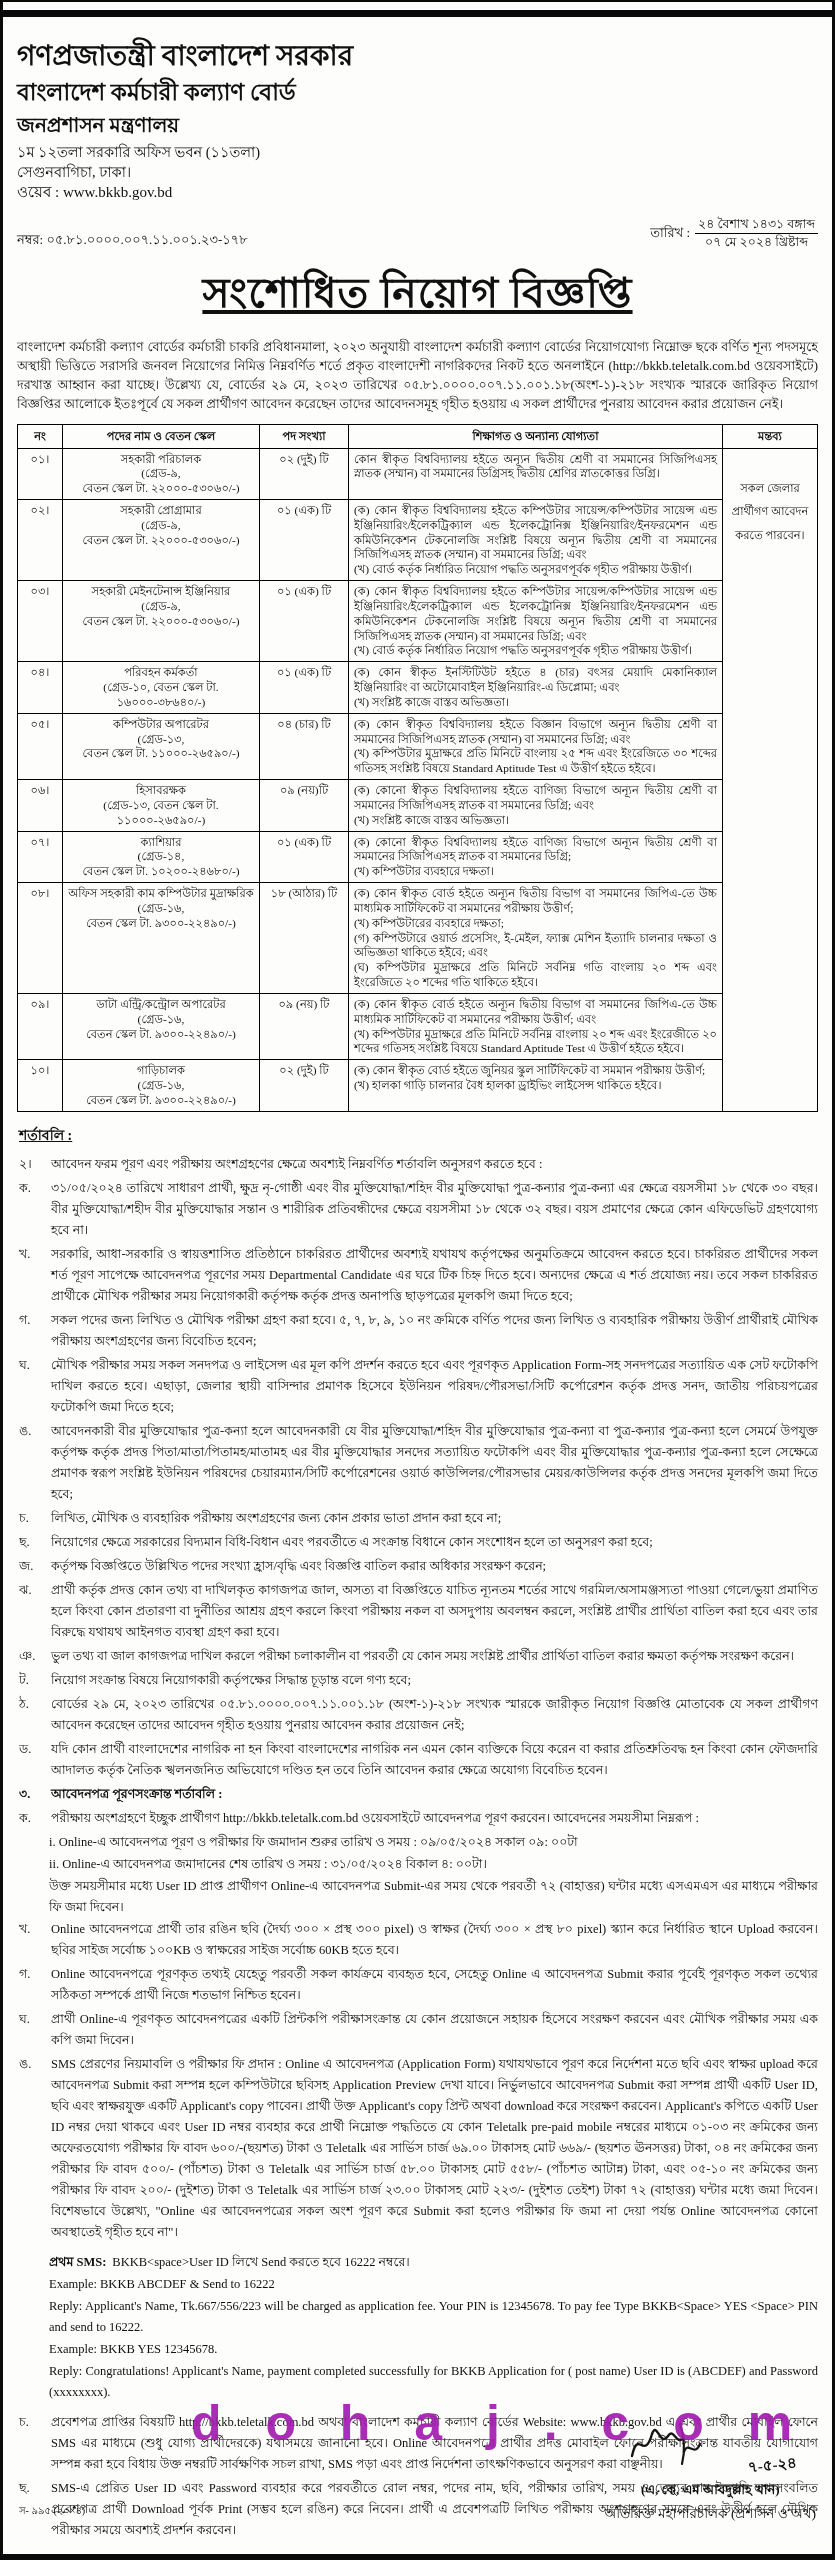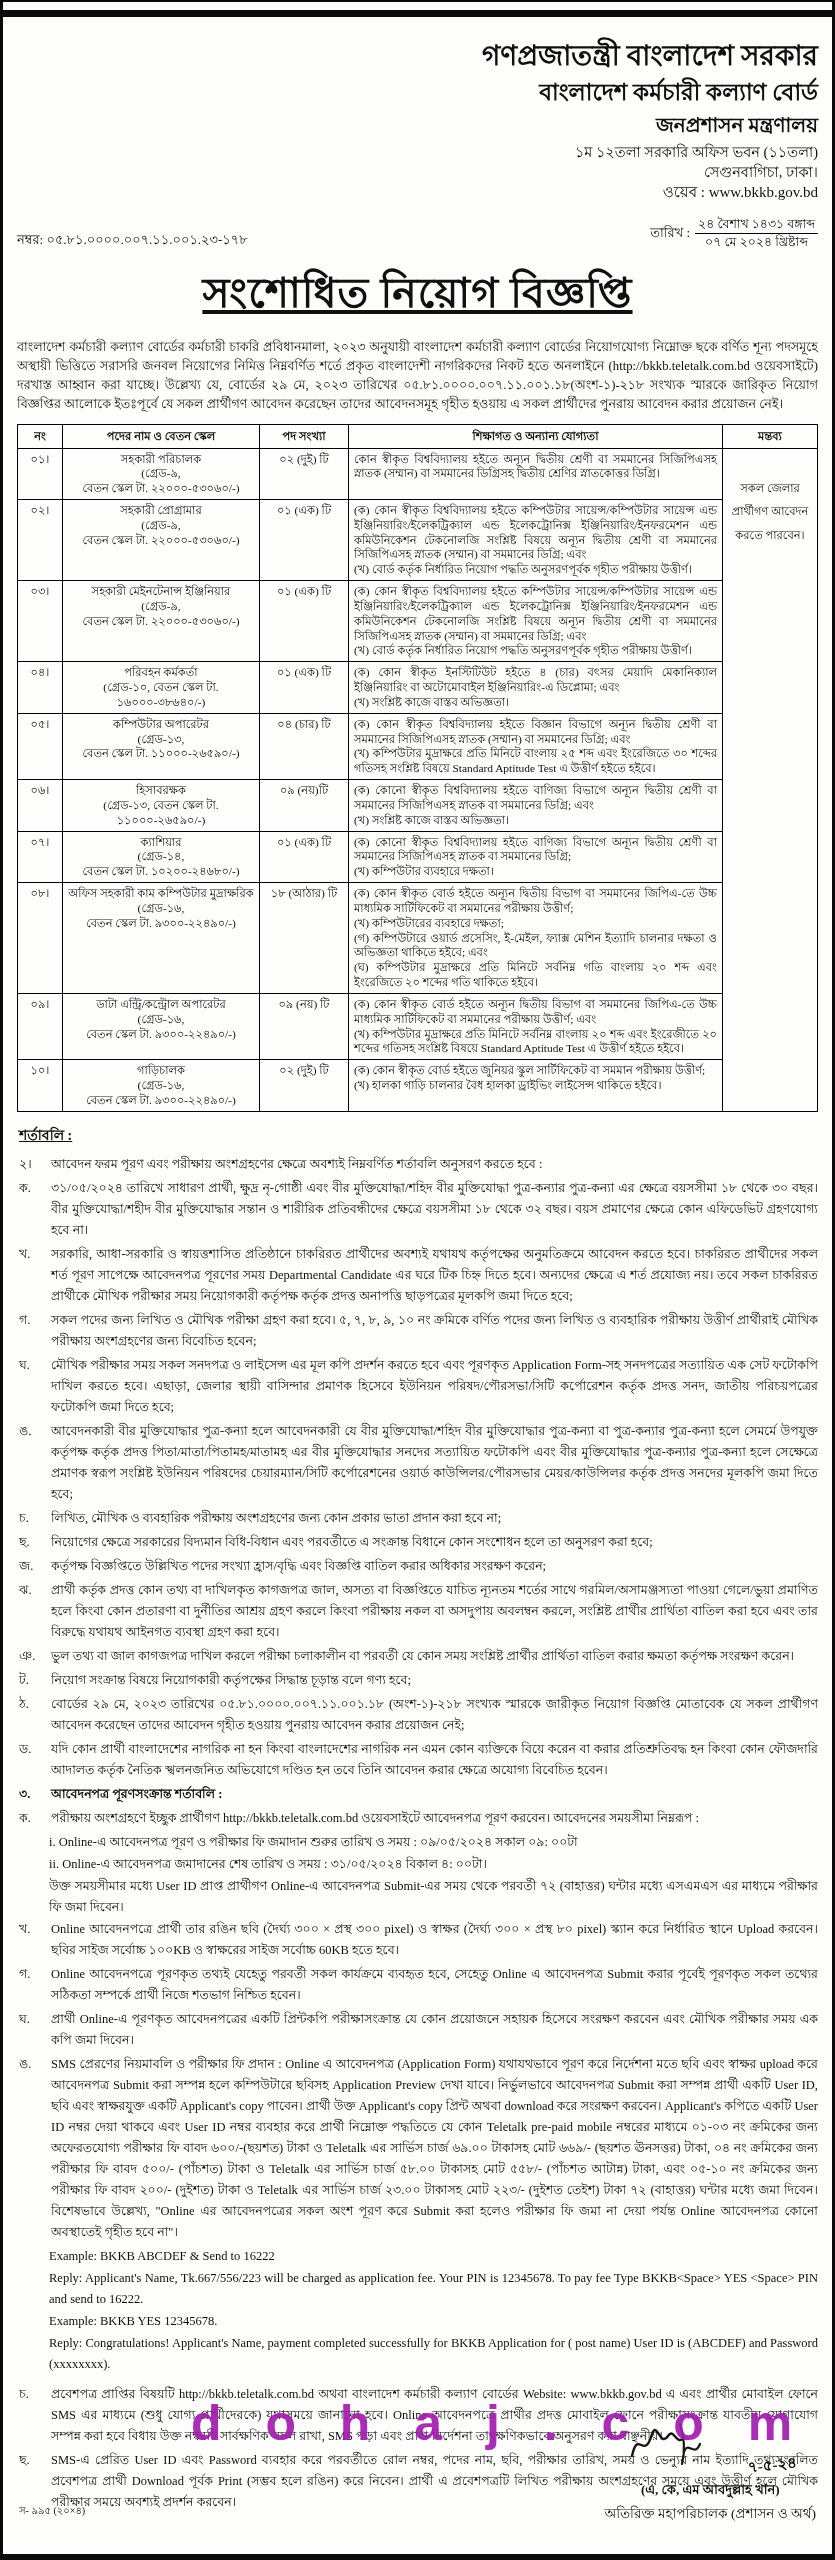--- a/index.html
+++ b/index.html
@@ -12,21 +12,21 @@
     box-sizing:border-box;
     border-left:3px solid #0a0a0a;
     border-right:3px solid #0a0a0a;
     border-top:2px solid #0a0a0a;
     border-bottom:6px solid #0a0a0a;
     font-family:"Liberation Serif","DejaVu Serif",serif;
     overflow:hidden;
   }
   .topbar{position:absolute;top:8px;left:0;right:0;height:7px;background:#0a0a0a;}
   .content{padding:22px 14px 0 14px;}
-  .hdr{ text-align:right; line-height:1.25;}
+  .hdr{ text-align:left; line-height:1.25;}
   .hdr .l1{font-size:28px;font-weight:bold;margin-top:14px;}
   .hdr .l2{font-size:23px;font-weight:bold;margin-top:6px;}
   .hdr .l3{font-size:20px;font-weight:bold;margin-top:5px;}
   .hdr .l4{font-size:14.5px;margin-top:5px;}
   .hdr .l5{font-size:14.5px;margin-top:2px;}
   .hdr .l6{font-size:15px;margin-top:2px;}
   .memo{display:flex;justify-content:space-between;align-items:flex-end;font-size:13px;margin-top:14px;}
   .dateblock{display:flex;align-items:center;gap:5px;}
   .datefrac{display:inline-block;text-align:center;font-size:12.5px;line-height:1.35;}
   .datefrac .top{border-bottom:1.4px solid #000;padding:0 3px;}
@@ -282,20 +282,24 @@
           <span class="ctext">Online আবেদনপত্রে পূরণকৃত তথ্যই যেহেতু পরবর্তী সকল কার্যক্রমে ব্যবহৃত হবে, সেহেতু Online এ আবেদনপত্র Submit করার পূর্বেই পূরণকৃত সকল তথ্যের সঠিকতা সম্পর্কে প্রার্থী নিজে শতভাগ নিশ্চিত হবেন।</span>
         </div>
       <div class="cond">
           <span class="clabel">ঘ.</span>
           <span class="ctext">প্রার্থী Online-এ পূরণকৃত আবেদনপত্রের একটি প্রিন্টকপি পরীক্ষাসংক্রান্ত যে কোন প্রয়োজনে সহায়ক হিসেবে সংরক্ষণ করবেন এবং মৌখিক পরীক্ষার সময় এক কপি জমা দিবেন।</span>
         </div>
       <div class="cond">
           <span class="clabel">ঙ.</span>
           <span class="ctext">SMS প্রেরণের নিয়মাবলি ও পরীক্ষার ফি প্রদান : Online এ আবেদনপত্র (Application Form) যথাযথভাবে পূরণ করে নির্দেশনা মতে ছবি এবং স্বাক্ষর upload করে আবেদনপত্র Submit করা সম্পন্ন হলে কম্পিউটারে ছবিসহ Application Preview দেখা যাবে। নির্ভুলভাবে আবেদনপত্র Submit করা সম্পন্ন প্রার্থী একটি User ID, ছবি এবং স্বাক্ষরযুক্ত একটি Applicant's copy পাবেন। প্রার্থী উক্ত Applicant's copy প্রিন্ট অথবা download করে সংরক্ষণ করবেন। Applicant's কপিতে একটি User ID নম্বর দেয়া থাকবে এবং User ID নম্বর ব্যবহার করে প্রার্থী নিম্নোক্ত পদ্ধতিতে যে কোন Teletalk pre-paid mobile নম্বরের মাধ্যমে ০১-০৩ নং ক্রমিকের জন্য অফেরতযোগ্য পরীক্ষার ফি বাবদ ৬০০/-(ছয়শত) টাকা ও Teletalk এর সার্ভিস চার্জ ৬৯.০০ টাকাসহ মোট ৬৬৯/- (ছয়শত ঊনসত্তর) টাকা, ০৪ নং ক্রমিকের জন্য পরীক্ষার ফি বাবদ ৫০০/- (পাঁচশত) টাকা ও Teletalk এর সার্ভিস চার্জ ৫৮.০০ টাকাসহ মোট ৫৫৮/- (পাঁচশত আটান্ন) টাকা, এবং ০৫-১০ নং ক্রমিকের জন্য পরীক্ষার ফি বাবদ ২০০/- (দুইশত) টাকা ও Teletalk এর সার্ভিস চার্জ ২৩.০০ টাকাসহ মোট ২২৩/- (দুইশত তেইশ) টাকা ৭২ (বাহাত্তর) ঘন্টার মধ্যে জমা দিবেন। বিশেষভাবে উল্লেখ্য, "Online এর আবেদনপত্রের সকল অংশ পূরণ করে Submit করা হলেও পরীক্ষার ফি জমা না দেয়া পর্যন্ত Online আবেদনপত্র কোনো অবস্থাতেই গৃহীত হবে না"।</span>
         </div>
+      <div class="cond sub gap boldlead">
+          <span class="clabel">প্রথম SMS:</span>
+          <span class="ctext" style="text-align:left;">BKKB&lt;space&gt;User ID লিখে Send করতে হবে 16222 নম্বরে।</span>
+        </div>
       <div class="cond sub">
           <span class="ctext" style="text-align:left;">Example: BKKB ABCDEF &amp; Send to 16222</span>
         </div>
       <div class="cond sub">
           <span class="ctext">Reply: Applicant's Name, Tk.667/556/223 will be charged as application fee. Your PIN is 12345678. To pay fee Type BKKB&lt;Space&gt; YES &lt;Space&gt; PIN and send to 16222.</span>
         </div>
       <div class="cond sub">
           <span class="ctext" style="text-align:left;">Example: BKKB YES 12345678.</span>
         </div>
       <div class="cond sub">

